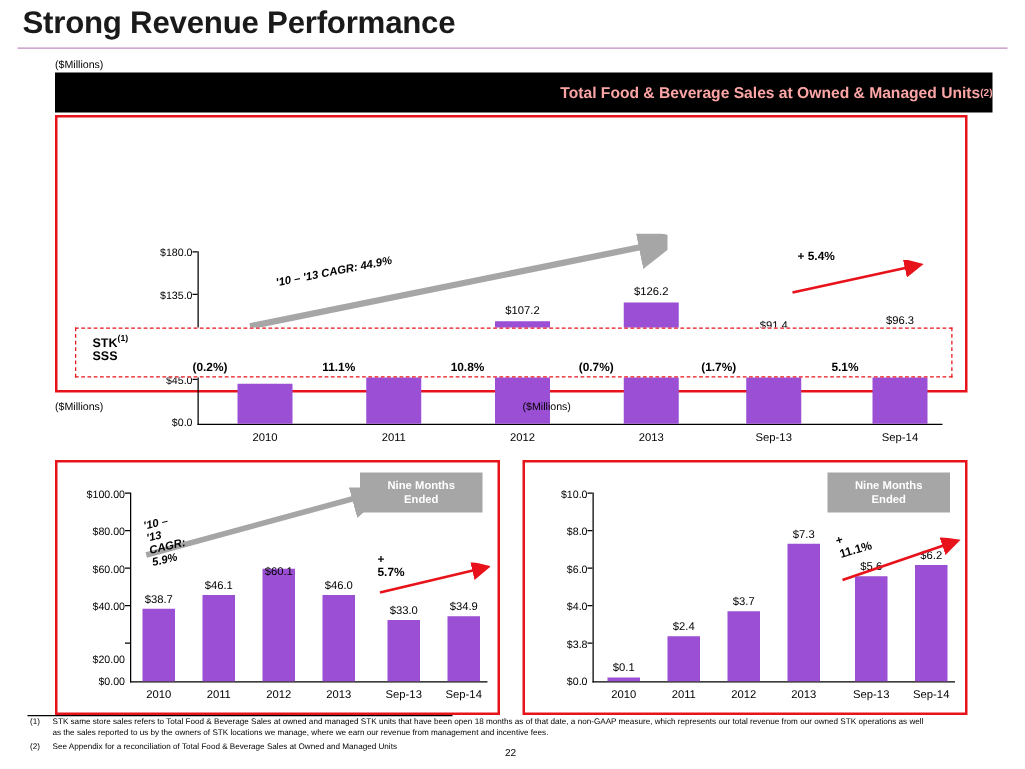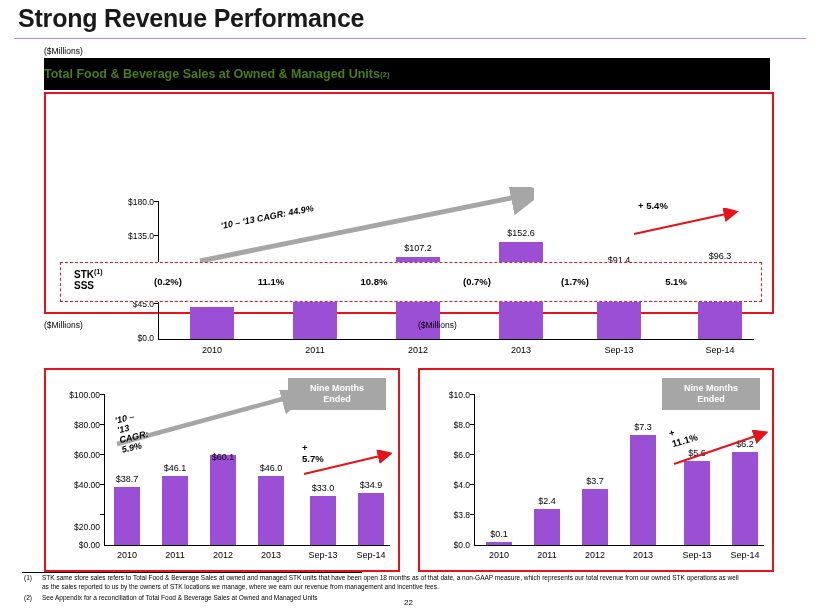--- a/index.html
+++ b/index.html
@@ -4,21 +4,21 @@
 <style>
   html,body{margin:0;padding:0;}
   body{width:820px;height:615px;background:#ffffff;font-family:"Liberation Sans",sans-serif;color:#000;position:relative;overflow:hidden;}
   .slide{position:relative;width:820px;height:615px;border-radius:29px;}
 
   .title{position:absolute;left:18px;top:4px;font-size:25px;font-weight:bold;color:#1a1a1a;letter-spacing:-0.2px;}
   .title-rule{position:absolute;left:14px;top:38px;width:792px;height:1px;background:#8a2c8a;opacity:.55;}
 
   .millions{position:absolute;font-size:8.5px;color:#000;}
 
-  .blackbar{position:absolute;background:#000;color:#4d7c0f;display:flex;align-items:center;justify-content:flex-start;font-weight:bold;}
+  .blackbar{position:absolute;background:#000;color:#fca5a5;display:flex;align-items:center;justify-content:flex-end;font-weight:bold;padding-left:24px;}
   .blackbar .bt{font-size:12.5px;}
   .blackbar .sup{font-size:8px;vertical-align:super;font-weight:bold;}
 
   .redbox{position:absolute;border:2px solid #e8121b;background:#fff;}
 
   .chart{position:absolute;}
   .axis-line{position:absolute;background:#000;}
   .ylab{position:absolute;font-size:8.5px;text-align:right;color:#000;}
   .xlab{position:absolute;font-size:9px;text-align:center;color:#000;}
   .bar{position:absolute;background:#9b4fd4;}
@@ -27,21 +27,21 @@
 
   .cagr{position:absolute;font-size:9px;font-weight:bold;font-style:italic;color:#000;}
   .arrow svg{display:block;}
   .arrow{position:absolute;}
 
   .pctlab{position:absolute;font-size:9.5px;font-weight:bold;color:#000;}
 
   .dashbox{position:absolute;border:1.5px dashed #e8121b;background:#fff;}
   .stk{position:absolute;font-size:10px;font-weight:bold;line-height:11px;}
   .stk .sup{font-size:7px;vertical-align:super;}
-  .stkval{position:absolute;font-size:9.5px;font-weight:bold;text-align:center;}
+  .stkval{position:absolute;font-size:9.5px;font-weight:bold;text-align:center;margin-top:13px;}
 
   .greybox{position:absolute;background:#a6a6a6;color:#fff;font-weight:bold;font-size:9px;display:flex;align-items:center;justify-content:center;text-align:center;line-height:11px;}
 
   .fnum{position:absolute;font-size:6.5px;}
   .ftxt{position:absolute;font-size:6.5px;line-height:8.5px;}
   .pageno{position:absolute;font-size:8px;left:404px;top:598px;}
 
   .sep{position:absolute;background:#000;}
 </style>
 </head>
@@ -79,21 +79,21 @@
     <div class="bar" style="left:146px;top:215px;width:44px;height:32px;"></div>
     <div class="bar" style="left:249px;top:185px;width:44px;height:62px;"></div>
     <div class="bar" style="left:352px;top:165px;width:44px;height:82px;"></div>
     <div class="bar" style="left:455px;top:150px;width:44px;height:97px;"></div>
     <div class="bar" style="left:553px;top:177px;width:44px;height:70px;"></div>
     <div class="bar" style="left:654px;top:173px;width:44px;height:74px;"></div>
 
     <div class="dlab" style="left:138px;top:201px;width:60px;">$41.5</div>
     <div class="dlab" style="left:241px;top:171px;width:60px;">$81.0</div>
     <div class="dlab" style="left:344px;top:151px;width:60px;">$107.2</div>
-    <div class="dlab" style="left:447px;top:136px;width:60px;">$152.6</div>
+    <div class="dlab" style="left:447px;top:136px;width:60px;">$126.2</div>
     <div class="dlab" style="left:545px;top:163px;width:60px;">$91.4</div>
     <div class="dlab" style="left:646px;top:159px;width:60px;">$96.3</div>
 
     <div class="xlab" style="left:138px;top:253px;width:60px;">2010</div>
     <div class="xlab" style="left:241px;top:253px;width:60px;">2011</div>
     <div class="xlab" style="left:344px;top:253px;width:60px;">2012</div>
     <div class="xlab" style="left:447px;top:253px;width:60px;">2013</div>
     <div class="xlab" style="left:545px;top:253px;width:60px;">Sep-13</div>
     <div class="xlab" style="left:646px;top:253px;width:60px;">Sep-14</div>
 

